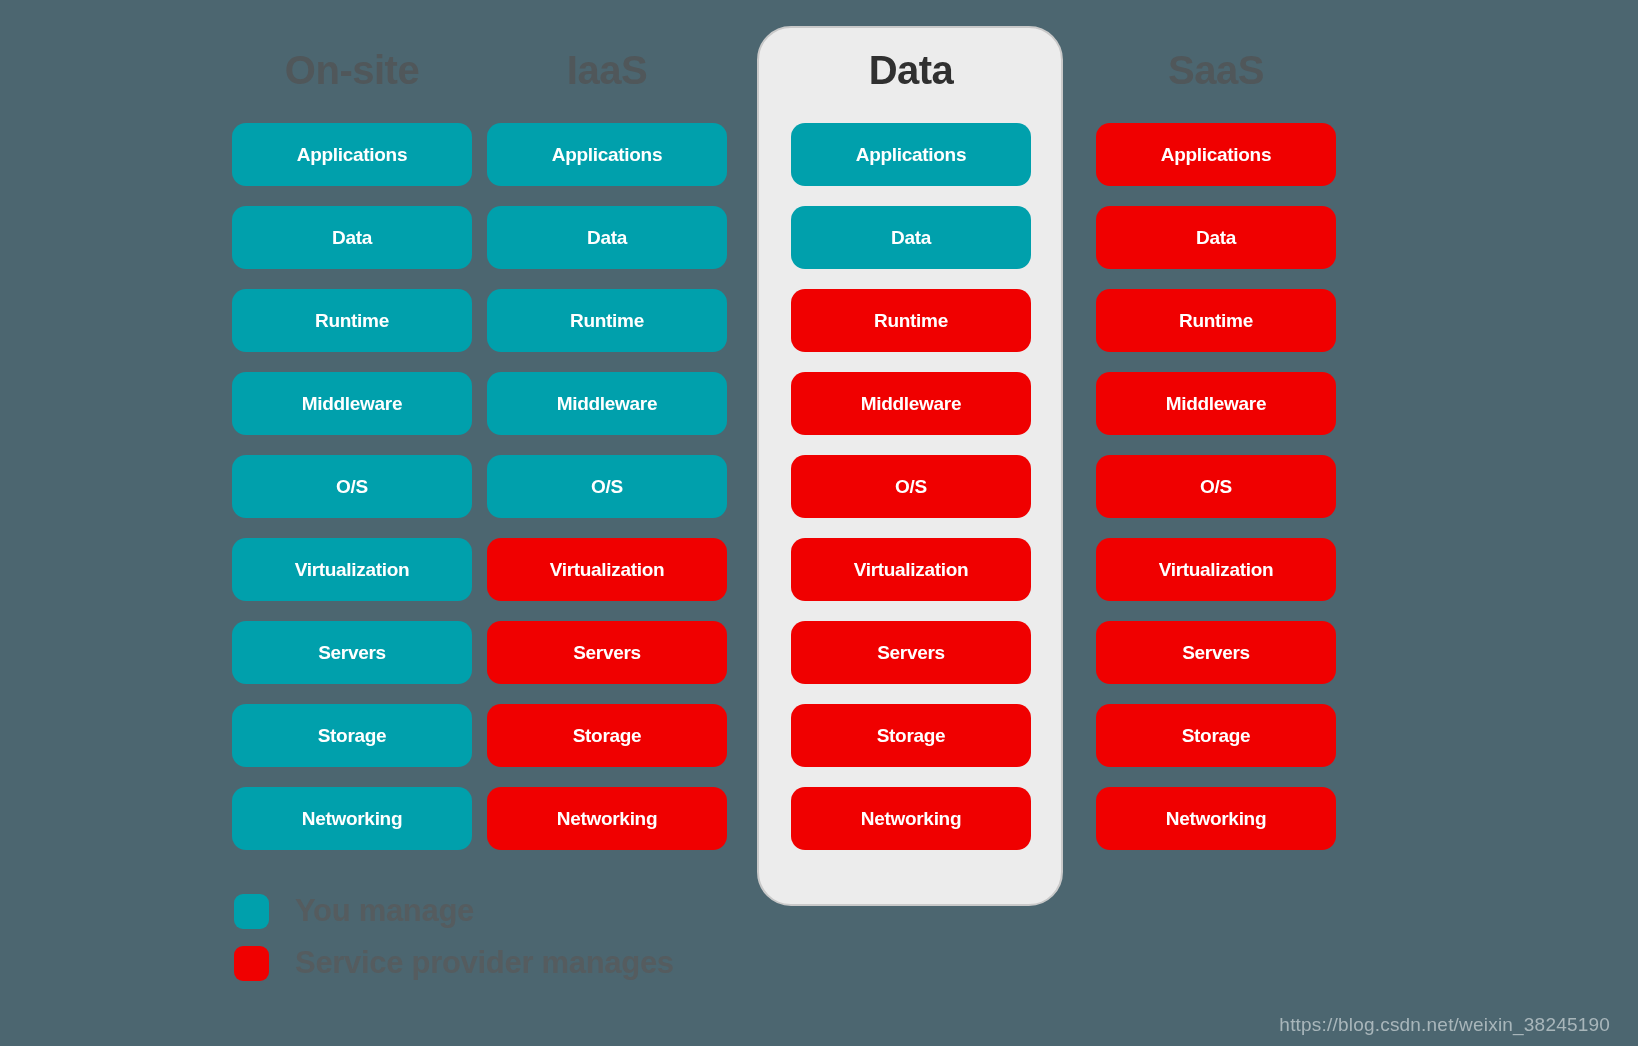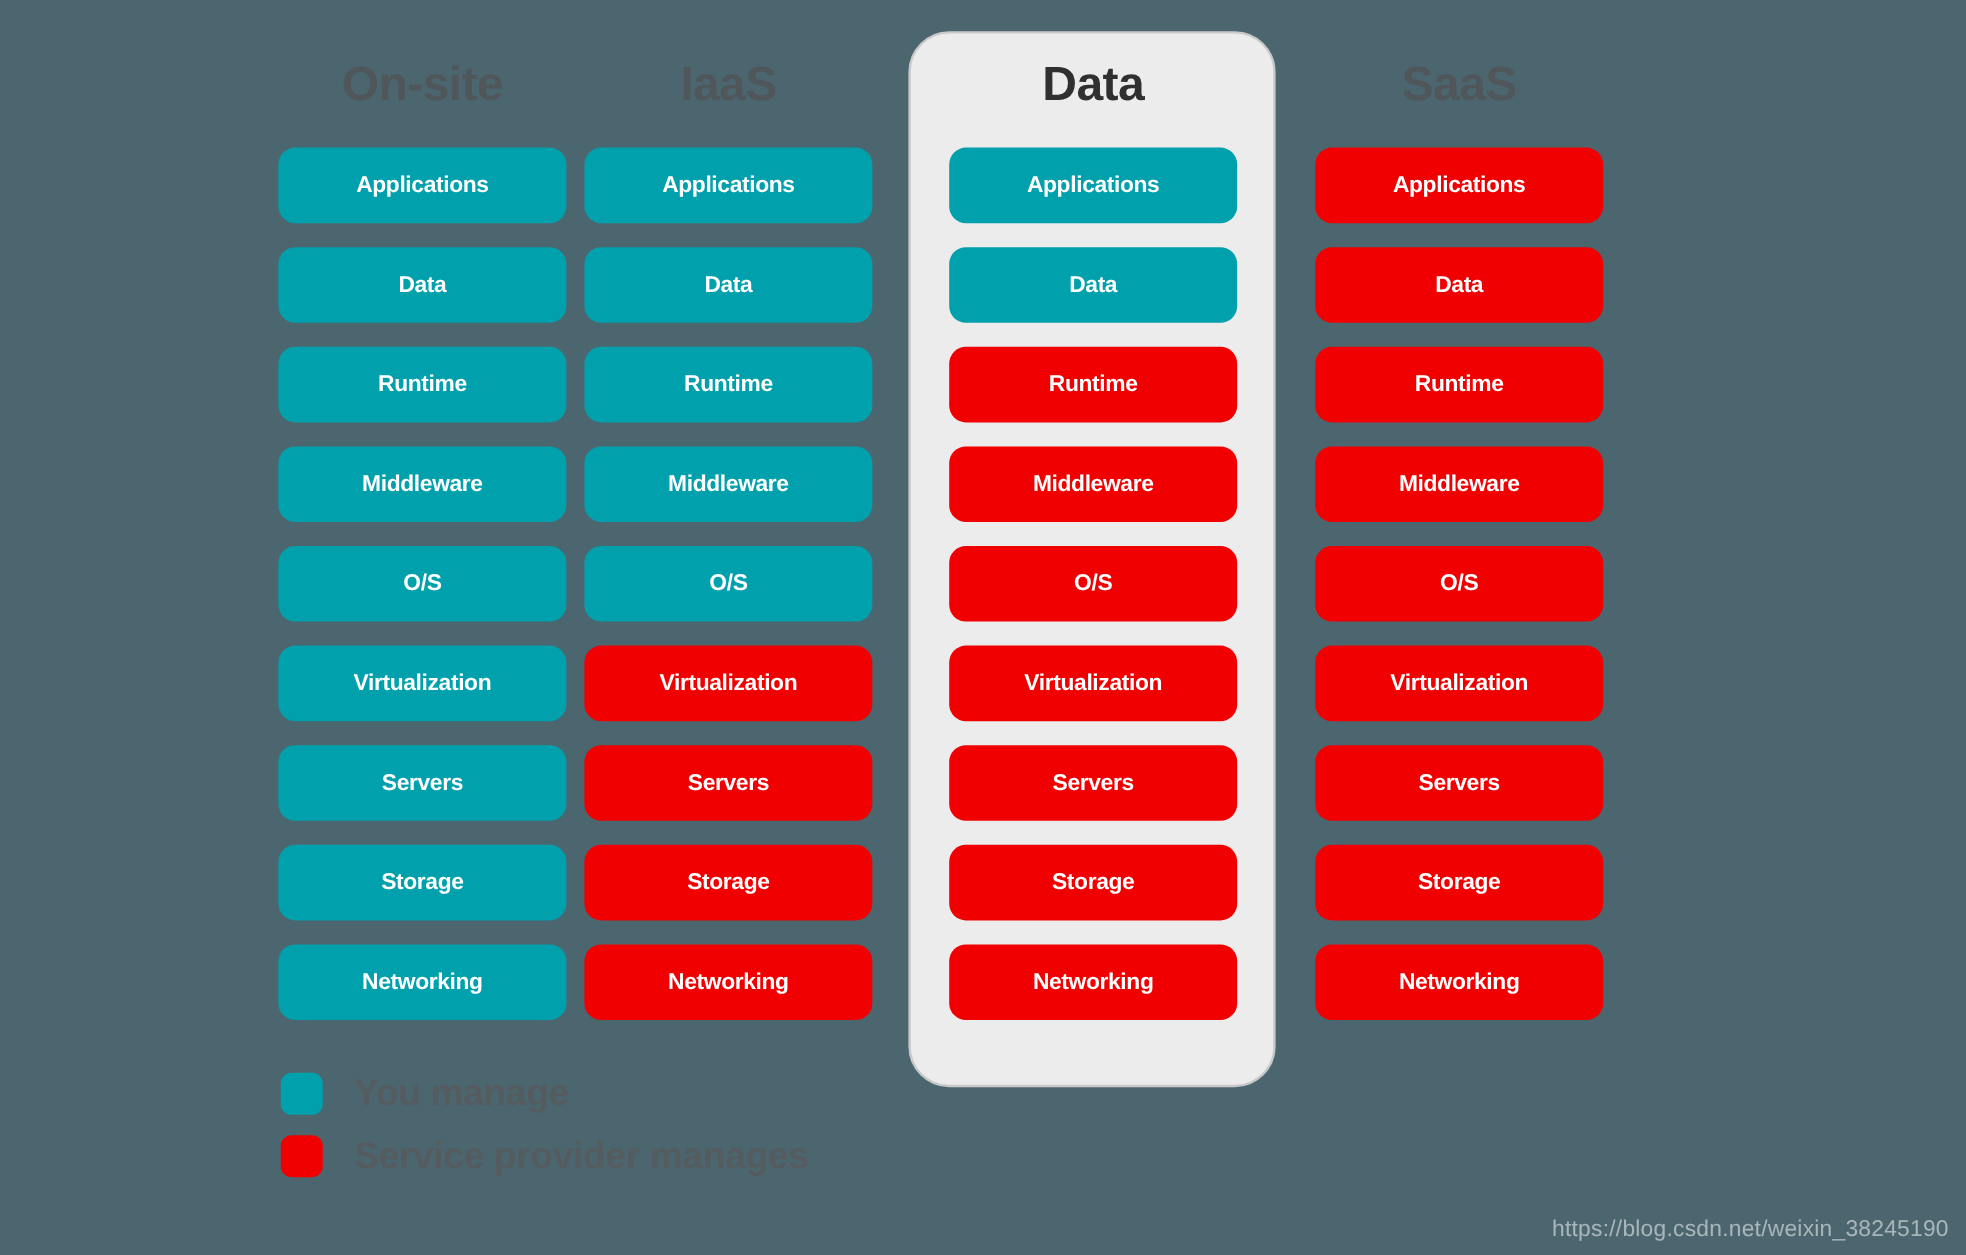--- a/index.html
+++ b/index.html
@@ -118,21 +118,21 @@
     font-size: 31px;
     font-weight: bold;
     letter-spacing: -0.3px;
     color: #555c5f;
     white-space: nowrap;
   }
 
   
   #watermark {
     position: absolute;
-    right: 14px;
+    right: 28px;
     bottom: 10px;
     font-size: 19px;
     color: #b9c4c8;
     opacity: 0.85;
     letter-spacing: 0.2px;
     z-index: 3;
     white-space: nowrap;
   }
 </style>
 </head>

